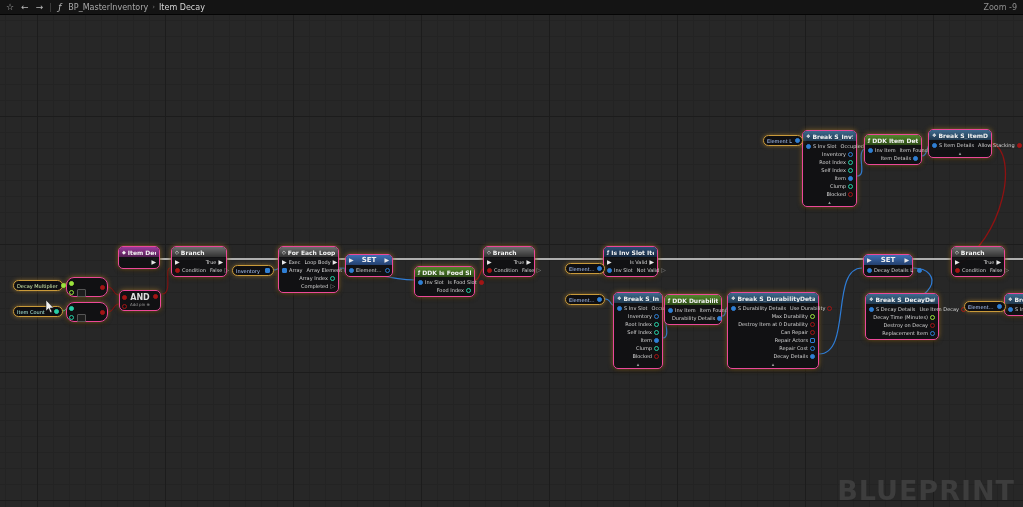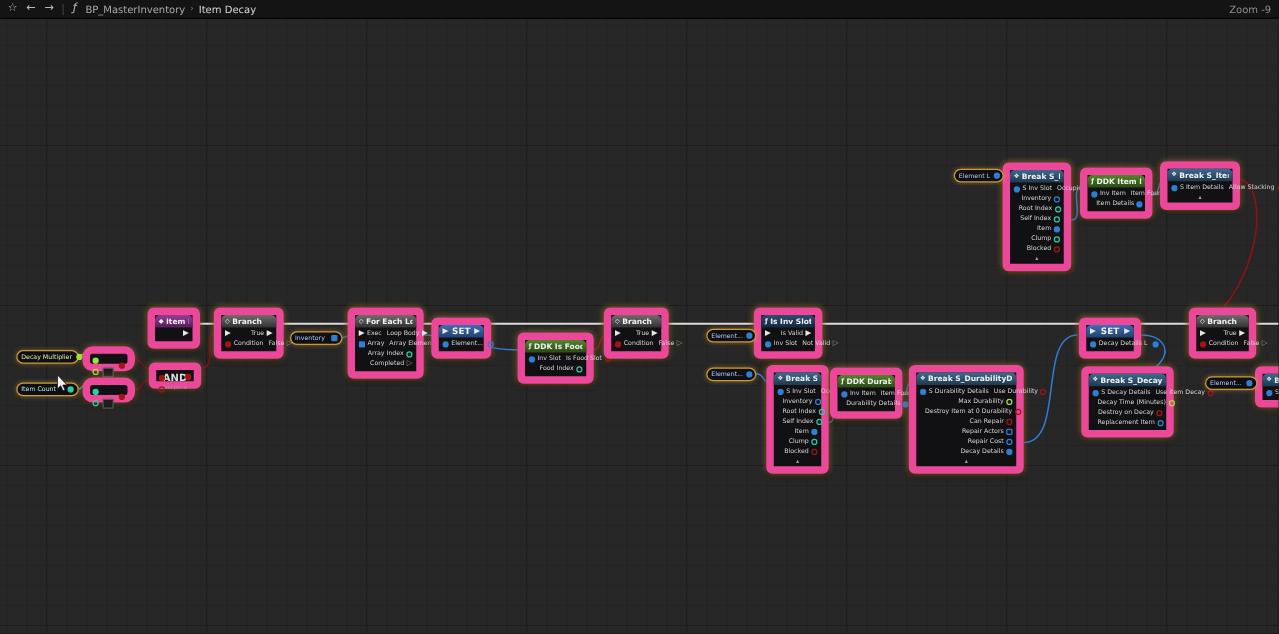--- a/index.html
+++ b/index.html
@@ -20,21 +20,21 @@
     background-image:
       linear-gradient(#1c1c1c 1px,transparent 1px),linear-gradient(90deg,#1c1c1c 1px,transparent 1px),
       linear-gradient(#232323 1px,transparent 1px),linear-gradient(90deg,#232323 1px,transparent 1px);
     background-size:128px 128px,128px 128px,16px 16px,16px 16px;
     background-position:37px 101px,37px 101px,5px 5px,5px 5px;}
   #watermark{position:absolute;right:8px;bottom:1px;font-size:27px;font-weight:bold;
              color:#3d3d3d;letter-spacing:1px;z-index:1;}
   #wires{position:absolute;left:0;top:0;width:1023px;height:507px;z-index:2;pointer-events:none;}
   #cursorlayer{position:absolute;left:0;top:0;width:1023px;height:507px;z-index:9;pointer-events:none;}
   
-  .node{position:absolute;background:rgba(17,17,19,.96);border:6px solid #ec4899;border-radius:5px;
+  .node{position:absolute;background:rgba(17,17,19,.96);border:1px solid #ec4899;border-radius:5px;
         box-shadow:0 0 5px rgba(224,162,48,.55),0 2px 4px rgba(0,0,0,.6);z-index:3;box-sizing:border-box;}
   .nhead{display:flex;align-items:center;gap:2px;padding:0 3px;height:10px;border-radius:4px 4px 0 0;
          font-size:6px;font-weight:bold;color:#f2f2f2;white-space:nowrap;overflow:hidden;}
   .h-purple{background:linear-gradient(#9a3b9a,#531f53);}
   .h-gray{background:linear-gradient(#6e6e6e,#323232);}
   .h-blue{background:linear-gradient(#3f6fb5,#24406e);}
   .h-green{background:linear-gradient(#54862c,#2c4a16);}
   .h-struct{background:linear-gradient(#3e6a8e,#20394f);}
   .h-navy{background:linear-gradient(#2c4d74,#16283f);}
   .nicon{font-size:5px;line-height:5px;}
@@ -71,20 +71,21 @@
     <span class="tbicon" style="font-style:italic;">ƒ</span>
     <div id="crumb">
       <span class="root">BP_MasterInventory</span>
       <span class="sep">›</span>
       <span class="cur">Item Decay</span>
     </div>
     <span id="zoomlabel">Zoom -9</span>
   </div>
 
   <div id="canvas"></div>
+  <div id="watermark">BLUEPRINT</div>
   <svg id="wires">
       <path d="M153 259 L1023 259" stroke="#dcdcdc" stroke-width="1.6" fill="none"></path>
       <path d="M274 270 C278 270 277 268 281 268" stroke="#2e7cd6" stroke-width="1.2" fill="none"></path>
       <path d="M339 268 C365 268 382 280 416 280" stroke="#2e7cd6" stroke-width="1.2" fill="none"></path>
       <path d="M475 280 C481 280 479 268 485 268" stroke="#9c1616" stroke-width="1.2" fill="none"></path>
       <path d="M605 268 L612 268" stroke="#2e7cd6" stroke-width="1.2" fill="none"></path>
       <path d="M605 299 C612 299 609 306 616 306" stroke="#2e7cd6" stroke-width="1.2" fill="none"></path>
       <path d="M663 338 C673 338 659 308 667 308" stroke="#2e7cd6" stroke-width="1.2" fill="none"></path>
       <path d="M722 316 C728 316 723 306 730 306" stroke="#2e7cd6" stroke-width="1.2" fill="none"></path>
       <path d="M819 354 C852 354 830 268 862 268" stroke="#2e7cd6" stroke-width="1.2" fill="none"></path>

